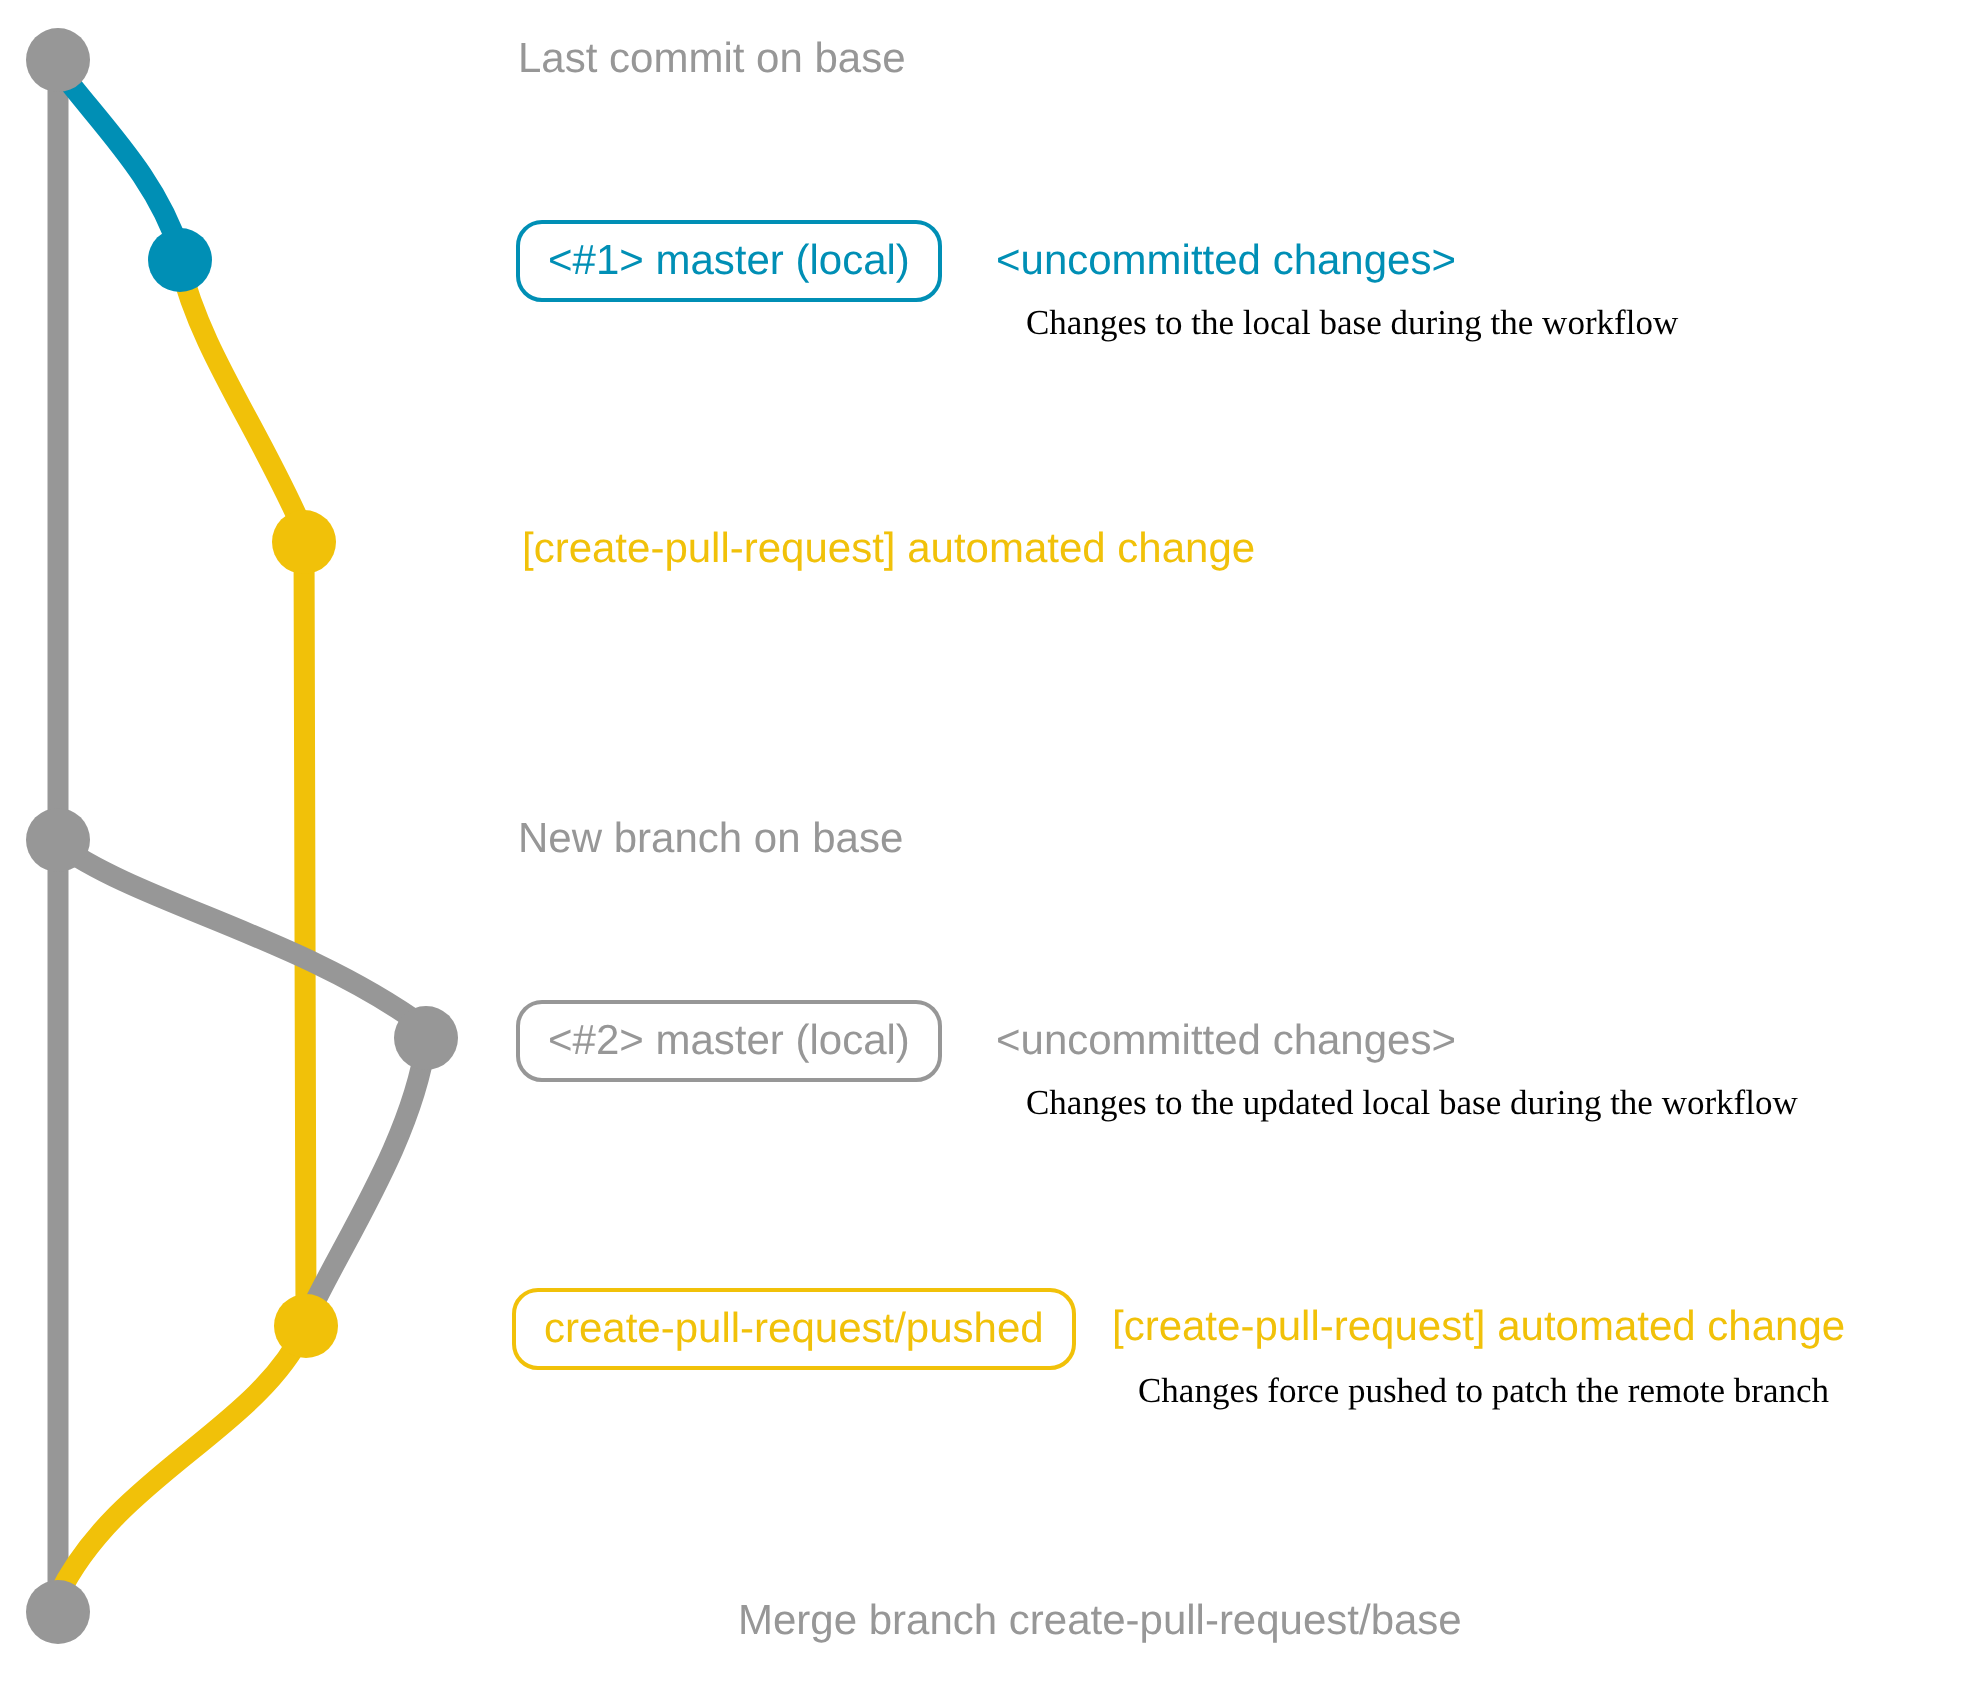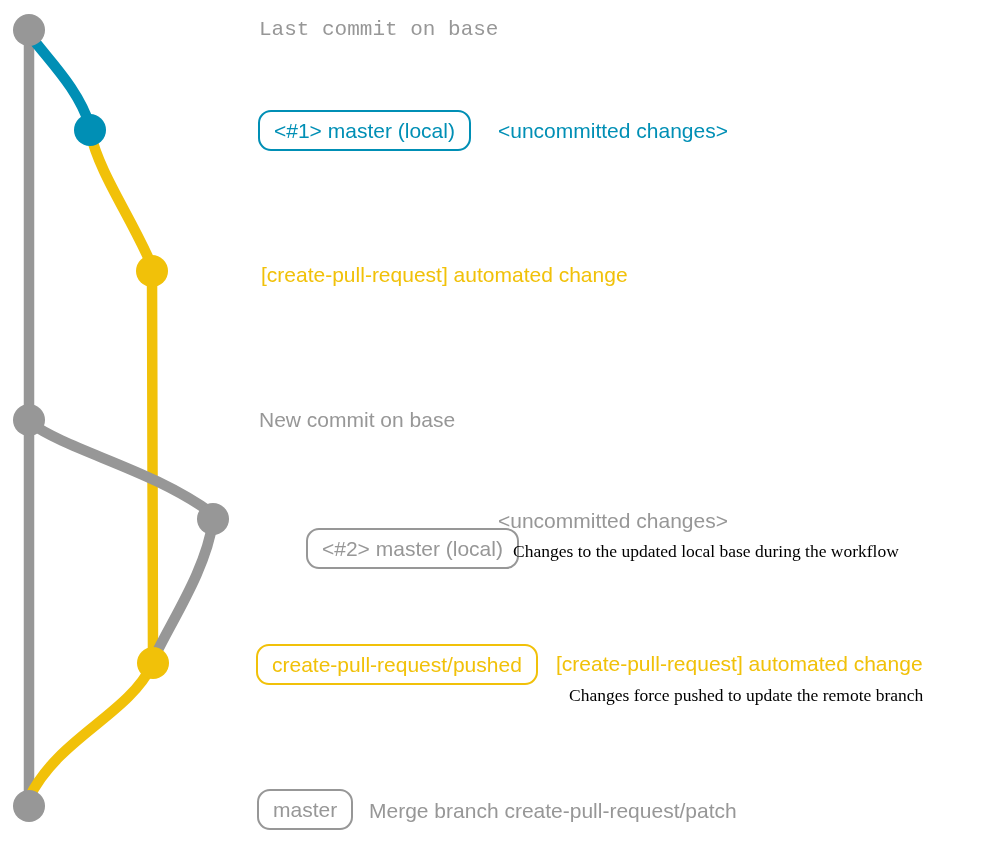--- a/index.html
+++ b/index.html
@@ -83,33 +83,33 @@
 
     <circle class="dot c-gray" cx="29" cy="30" r="16"></circle>
     <circle class="dot c-teal" cx="90" cy="130" r="16"></circle>
     <circle class="dot c-yellow" cx="152" cy="271" r="16"></circle>
     <circle class="dot c-gray" cx="29" cy="420" r="16"></circle>
     <circle class="dot c-gray" cx="213" cy="519" r="16"></circle>
     <circle class="dot c-yellow" cx="153" cy="663" r="16"></circle>
     <circle class="dot c-gray" cx="29" cy="806" r="16"></circle>
   </svg>
 
-  <div class="msg c-gray" style="left:259px; top:19px;font-family:Liberation Mono, monospace;">Last commit on base</div>
+  <div class="msg c-gray" style="left:259px; top:19px;">Last commit on base</div>
 
   <div class="badge c-teal" style="left:258px; top:110px;">&lt;#1&gt; master (local)</div>
   <div class="msg c-teal" style="left:498px; top:120px;">&lt;uncommitted changes&gt;</div>
+  <div class="cap" style="left:513px; top:151px;">Changes to the local base during the workflow</div>
 
   <div class="msg c-yellow" style="left:261px; top:264px;">[create-pull-request] automated change</div>
 
-  <div class="msg c-gray" style="left:259px; top:409px;">New commit on base</div>
+  <div class="msg c-gray" style="left:259px; top:409px;">New branch on base</div>
 
-  <div class="badge c-gray" style="left:258px; top:528px;margin-left:48px;">&lt;#2&gt; master (local)</div>
+  <div class="badge c-gray" style="left:258px; top:500px;">&lt;#2&gt; master (local)</div>
   <div class="msg c-gray" style="left:498px; top:510px;">&lt;uncommitted changes&gt;</div>
   <div class="cap" style="left:513px; top:541px;text-align:center;">Changes to the updated local base during the workflow</div>
 
   <div class="badge c-yellow" style="left:256px; top:644px;">create-pull-request/pushed</div>
   <div class="msg c-yellow" style="left:556px; top:653px;">[create-pull-request] automated change</div>
-  <div class="cap" style="left:569px; top:685px;">Changes force pushed to update the remote branch</div>
+  <div class="cap" style="left:569px; top:685px;">Changes force pushed to patch the remote branch</div>
 
-  <div class="badge c-gray" style="left:257px; top:789px;">master</div>
-  <div class="msg c-gray" style="left:369px; top:800px;">Merge branch create-pull-request/patch</div>
+  <div class="msg c-gray" style="left:369px; top:800px;">Merge branch create-pull-request/base</div>
 
 </div>
 
 </body></html>

